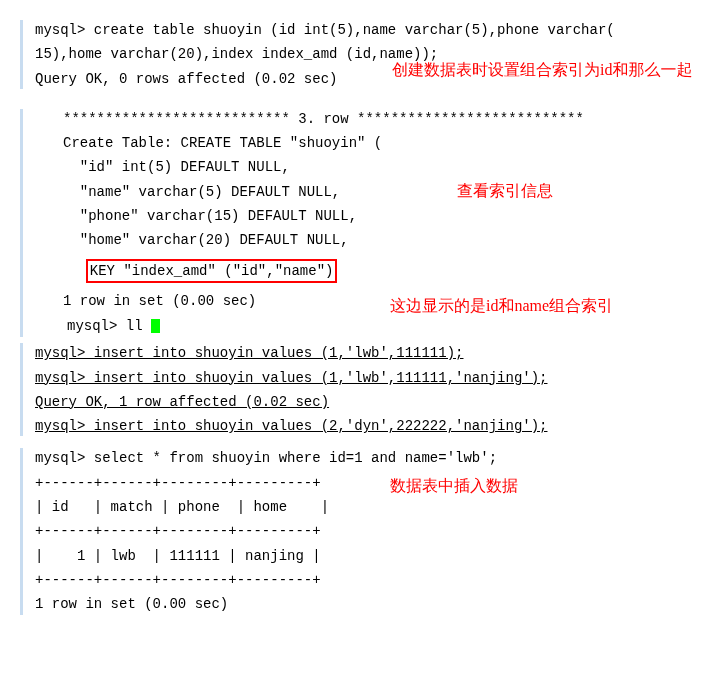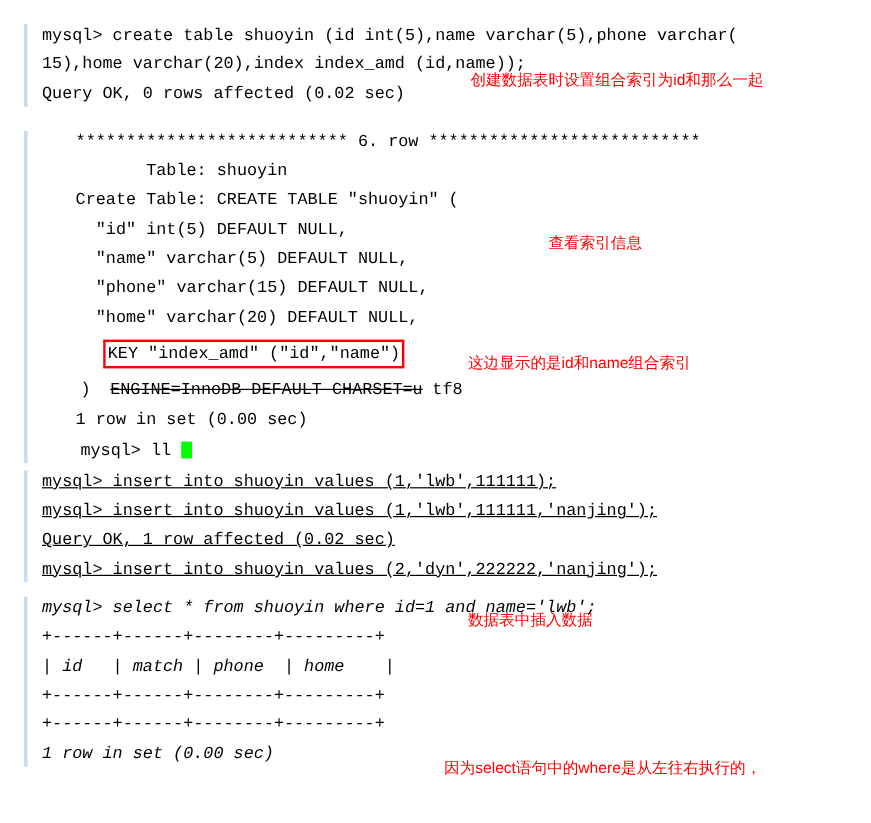--- a/index.html
+++ b/index.html
@@ -16,28 +16,28 @@
     .block {
       border-left: 3px solid #c8dcf0;
       padding-left: 8px;
       margin-bottom: 6px;
       position: relative;
     }
     .indented { padding-left: 24px; }
     .line { white-space: pre; position: relative; }
     .annotation {
       color: #ff0000;
-      font-family: Liberation Sans, sans-serif;
-      font-size: 13px;
+      font-family: Liberation Serif, serif;
+      font-size: 16px;
       position: absolute;
     }
     .ann1 { left: 380px; top: 46px; }
-    .ann2 { left: 445px; top: 182px; }
+    .ann2 { left: 445px; top: 167px; }
     .ann3 { left: 378px; top: 282px; }
-    .ann4 { left: 378px; top: 496px; }
+    .ann4 { left: 378px; top: 462px; }
     .ann5 { left: 354px; top: 614px; width: 340px; line-height: 1.5;}
     .key-highlight {
       border: 2px solid #ff0000;
       display: inline-block;
       padding: 0 2px;
       margin-left: -2px;
     }
     .strike { text-decoration: line-through; }
     .cursor { background: #00ff00; display: inline-block; width: 9px; height: 14px; vertical-align: middle;}
     .watermark {
@@ -55,53 +55,52 @@
 <div class="block">
   <div class="line">mysql&gt; create table shuoyin (id int(5),name varchar(5),phone varchar(</div>
   <div class="line">15),home varchar(20),index index_amd (id,name));</div>
   <div class="line">Query OK, 0 rows affected (0.02 sec)</div>
 </div>
 
 <div class="annotation ann1">创建数据表时设置组合索引为id和那么一起</div>
 
 <div class="block" style="margin-top:20px;">
   <div class="indented">
-    <div class="line">*************************** 6. row ***************************</div>
-    <div class="line">       Table: shuoyin</div>
+    <div class="line">*************************** 3. row ***************************</div>
     <div class="line">Create Table: CREATE TABLE "shuoyin" (</div>
     <div class="line">  "id" int(5) DEFAULT NULL,</div>
     <div class="line">  "name" varchar(5) DEFAULT NULL,</div>
     <div class="line">  "phone" varchar(15) DEFAULT NULL,</div>
     <div class="line">  "home" varchar(20) DEFAULT NULL,</div>
     <div class="line"><span>  </span><span class="key-highlight">KEY "index_amd" ("id","name")</span></div>
-    <div class="line"><span>) </span><span class="strike">ENGINE=InnoDB DEFAULT CHARSET=u</span><span>tf8</span></div>
     <div class="line">1 row in set (0.00 sec)</div>
     <div class="line"></div>
     <div class="line"><span>mysql&gt; ll</span><span class="cursor"></span></div>
   </div>
 </div>
 
 <div class="annotation ann2">查看索引信息</div>
 <div class="annotation ann3">这边显示的是id和name组合索引</div>
 
 <div class="block" style="margin-top:6px;text-decoration:underline;">
   <div class="line">mysql&gt; insert into shuoyin values (1,'lwb',111111);</div>
   <div class="line">mysql&gt; insert into shuoyin values (1,'lwb',111111,'nanjing');</div>
   <div class="line">Query OK, 1 row affected (0.02 sec)</div>
   <div class="line"></div>
   <div class="line">mysql&gt; insert into shuoyin values (2,'dyn',222222,'nanjing');</div>
 </div>
 
 <div class="annotation ann4">数据表中插入数据</div>
 
-<div class="block" style="margin-top:12px;font-style:italic;">
+<div class="block" style="margin-top:12px;">
   <div class="line">mysql&gt; select * from shuoyin where id=1 and name='lwb';</div>
   <div class="line">+------+------+--------+---------+</div>
   <div class="line">| id   | match | phone  | home    |</div>
   <div class="line">+------+------+--------+---------+</div>
+  <div class="line">|    1 | lwb  | 111111 | nanjing |</div>
   <div class="line">+------+------+--------+---------+</div>
   <div class="line">1 row in set (0.00 sec)</div>
 </div>
 
 <div class="annotation ann5">
   <div>因为select语句中的where是从左往右执行的，</div>
   <div>所以select查询时where必须和索引的排序一致</div>
   <div>不然索引不会生效</div>
 </div>
 

